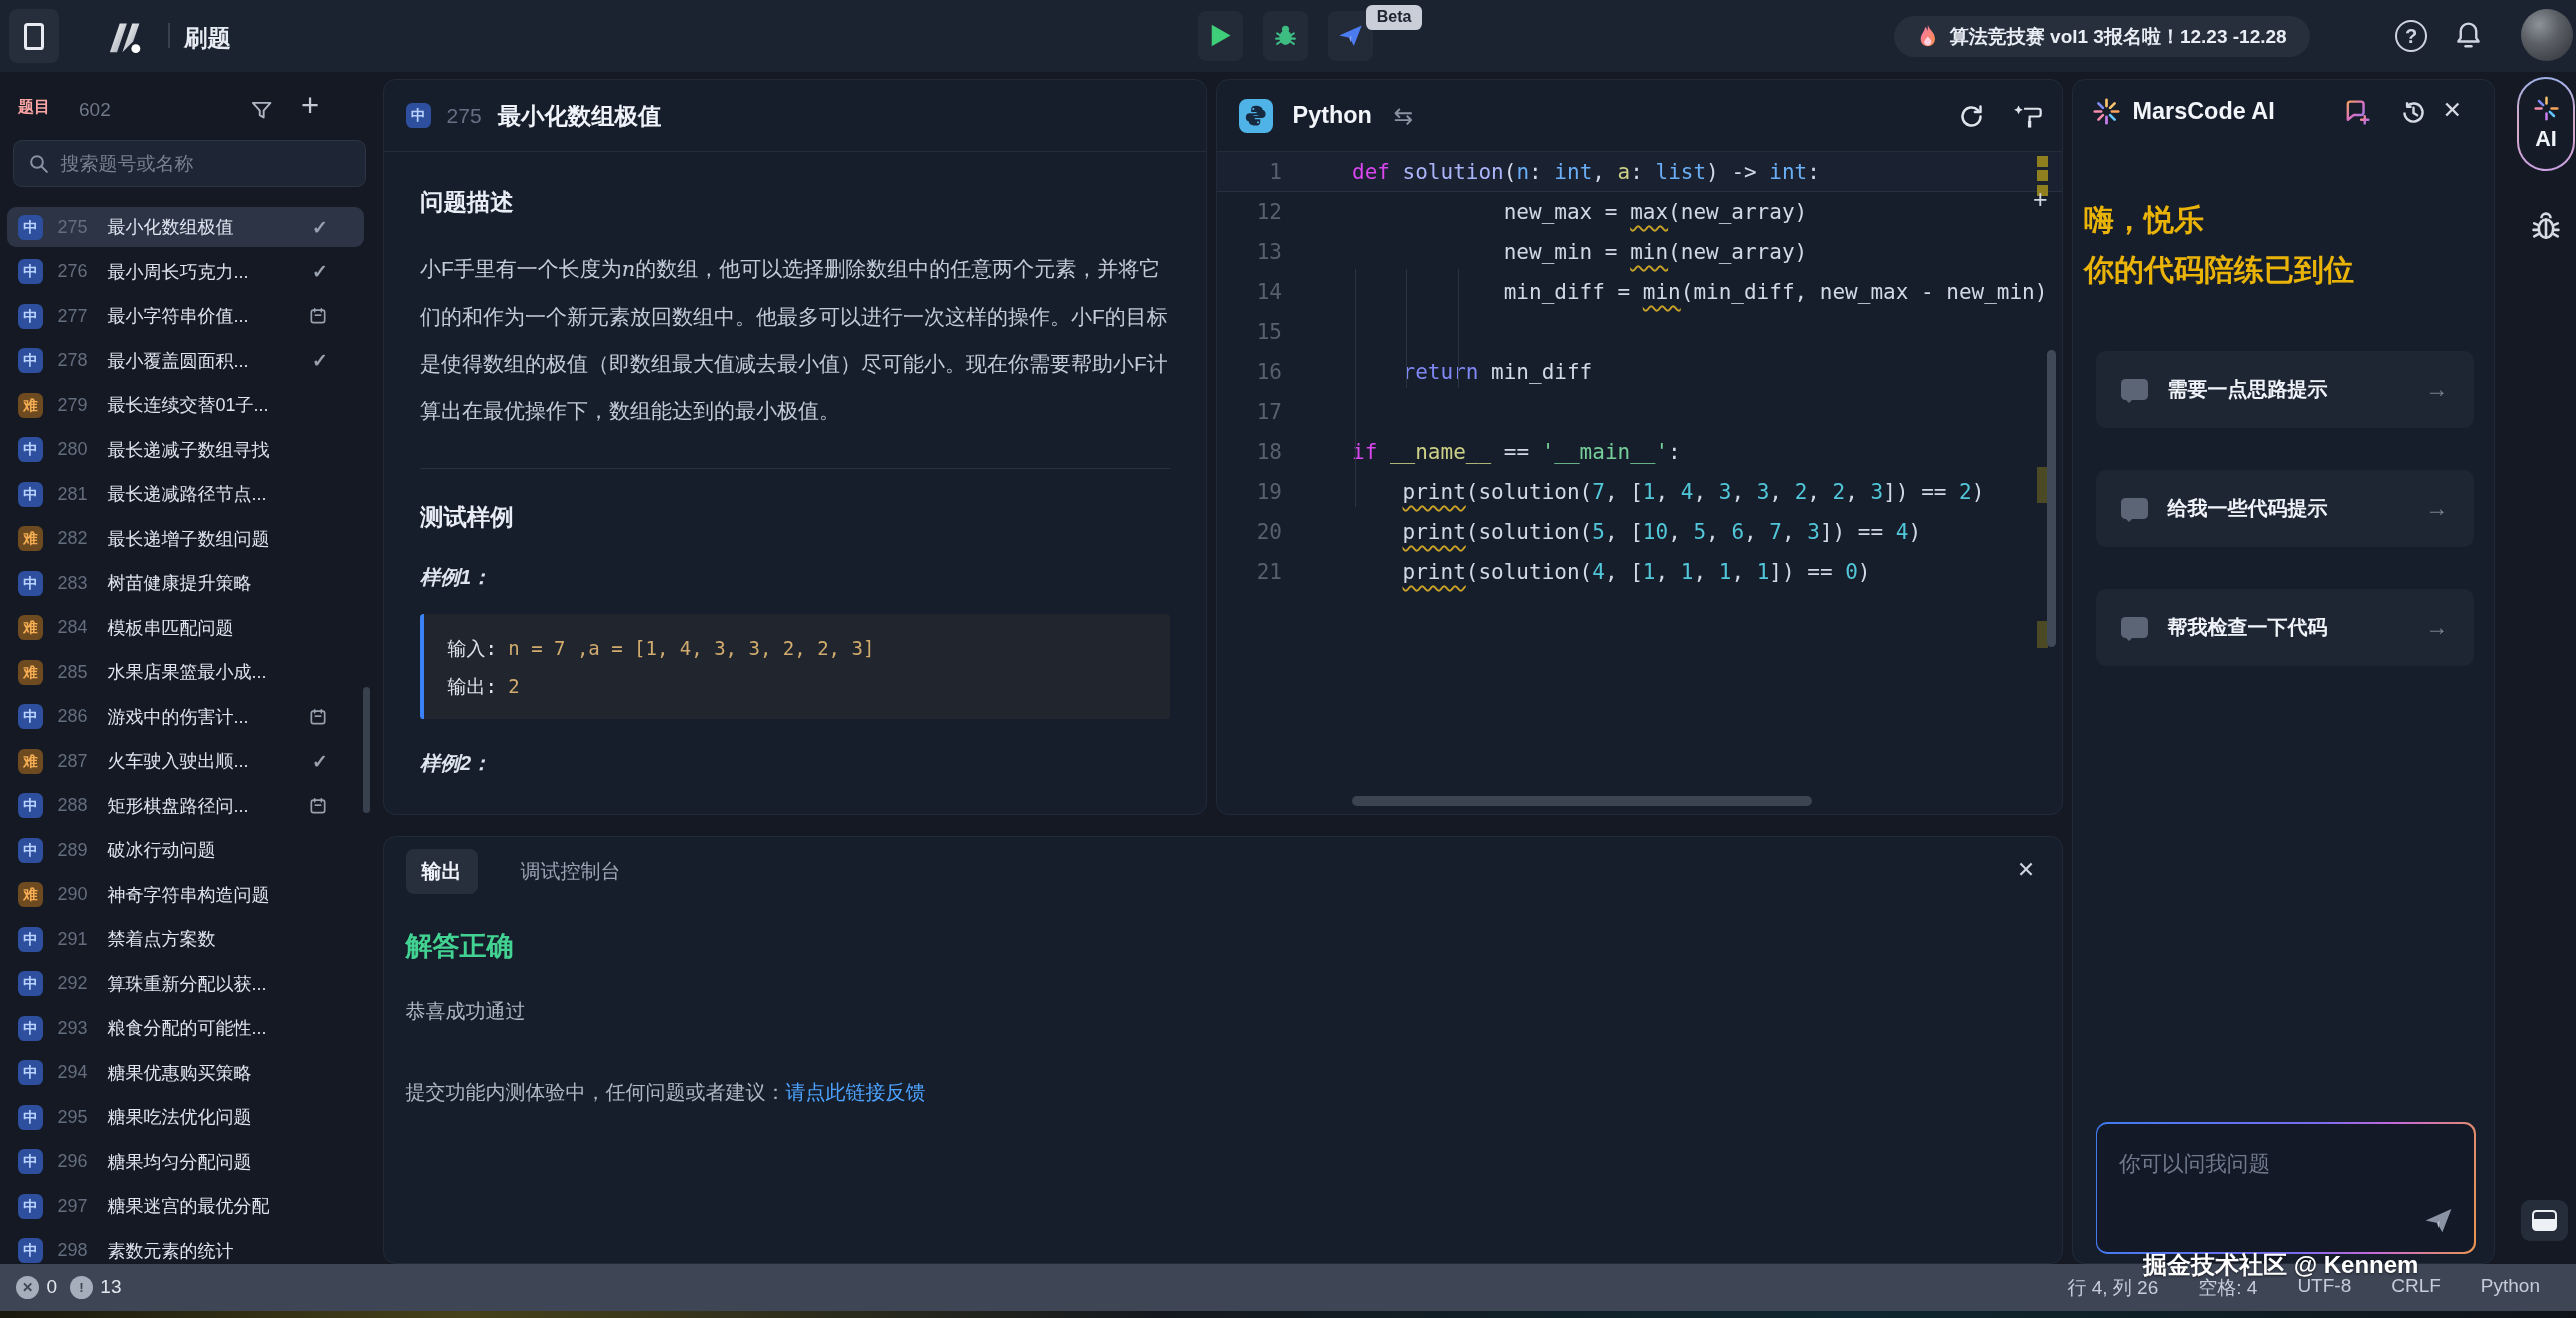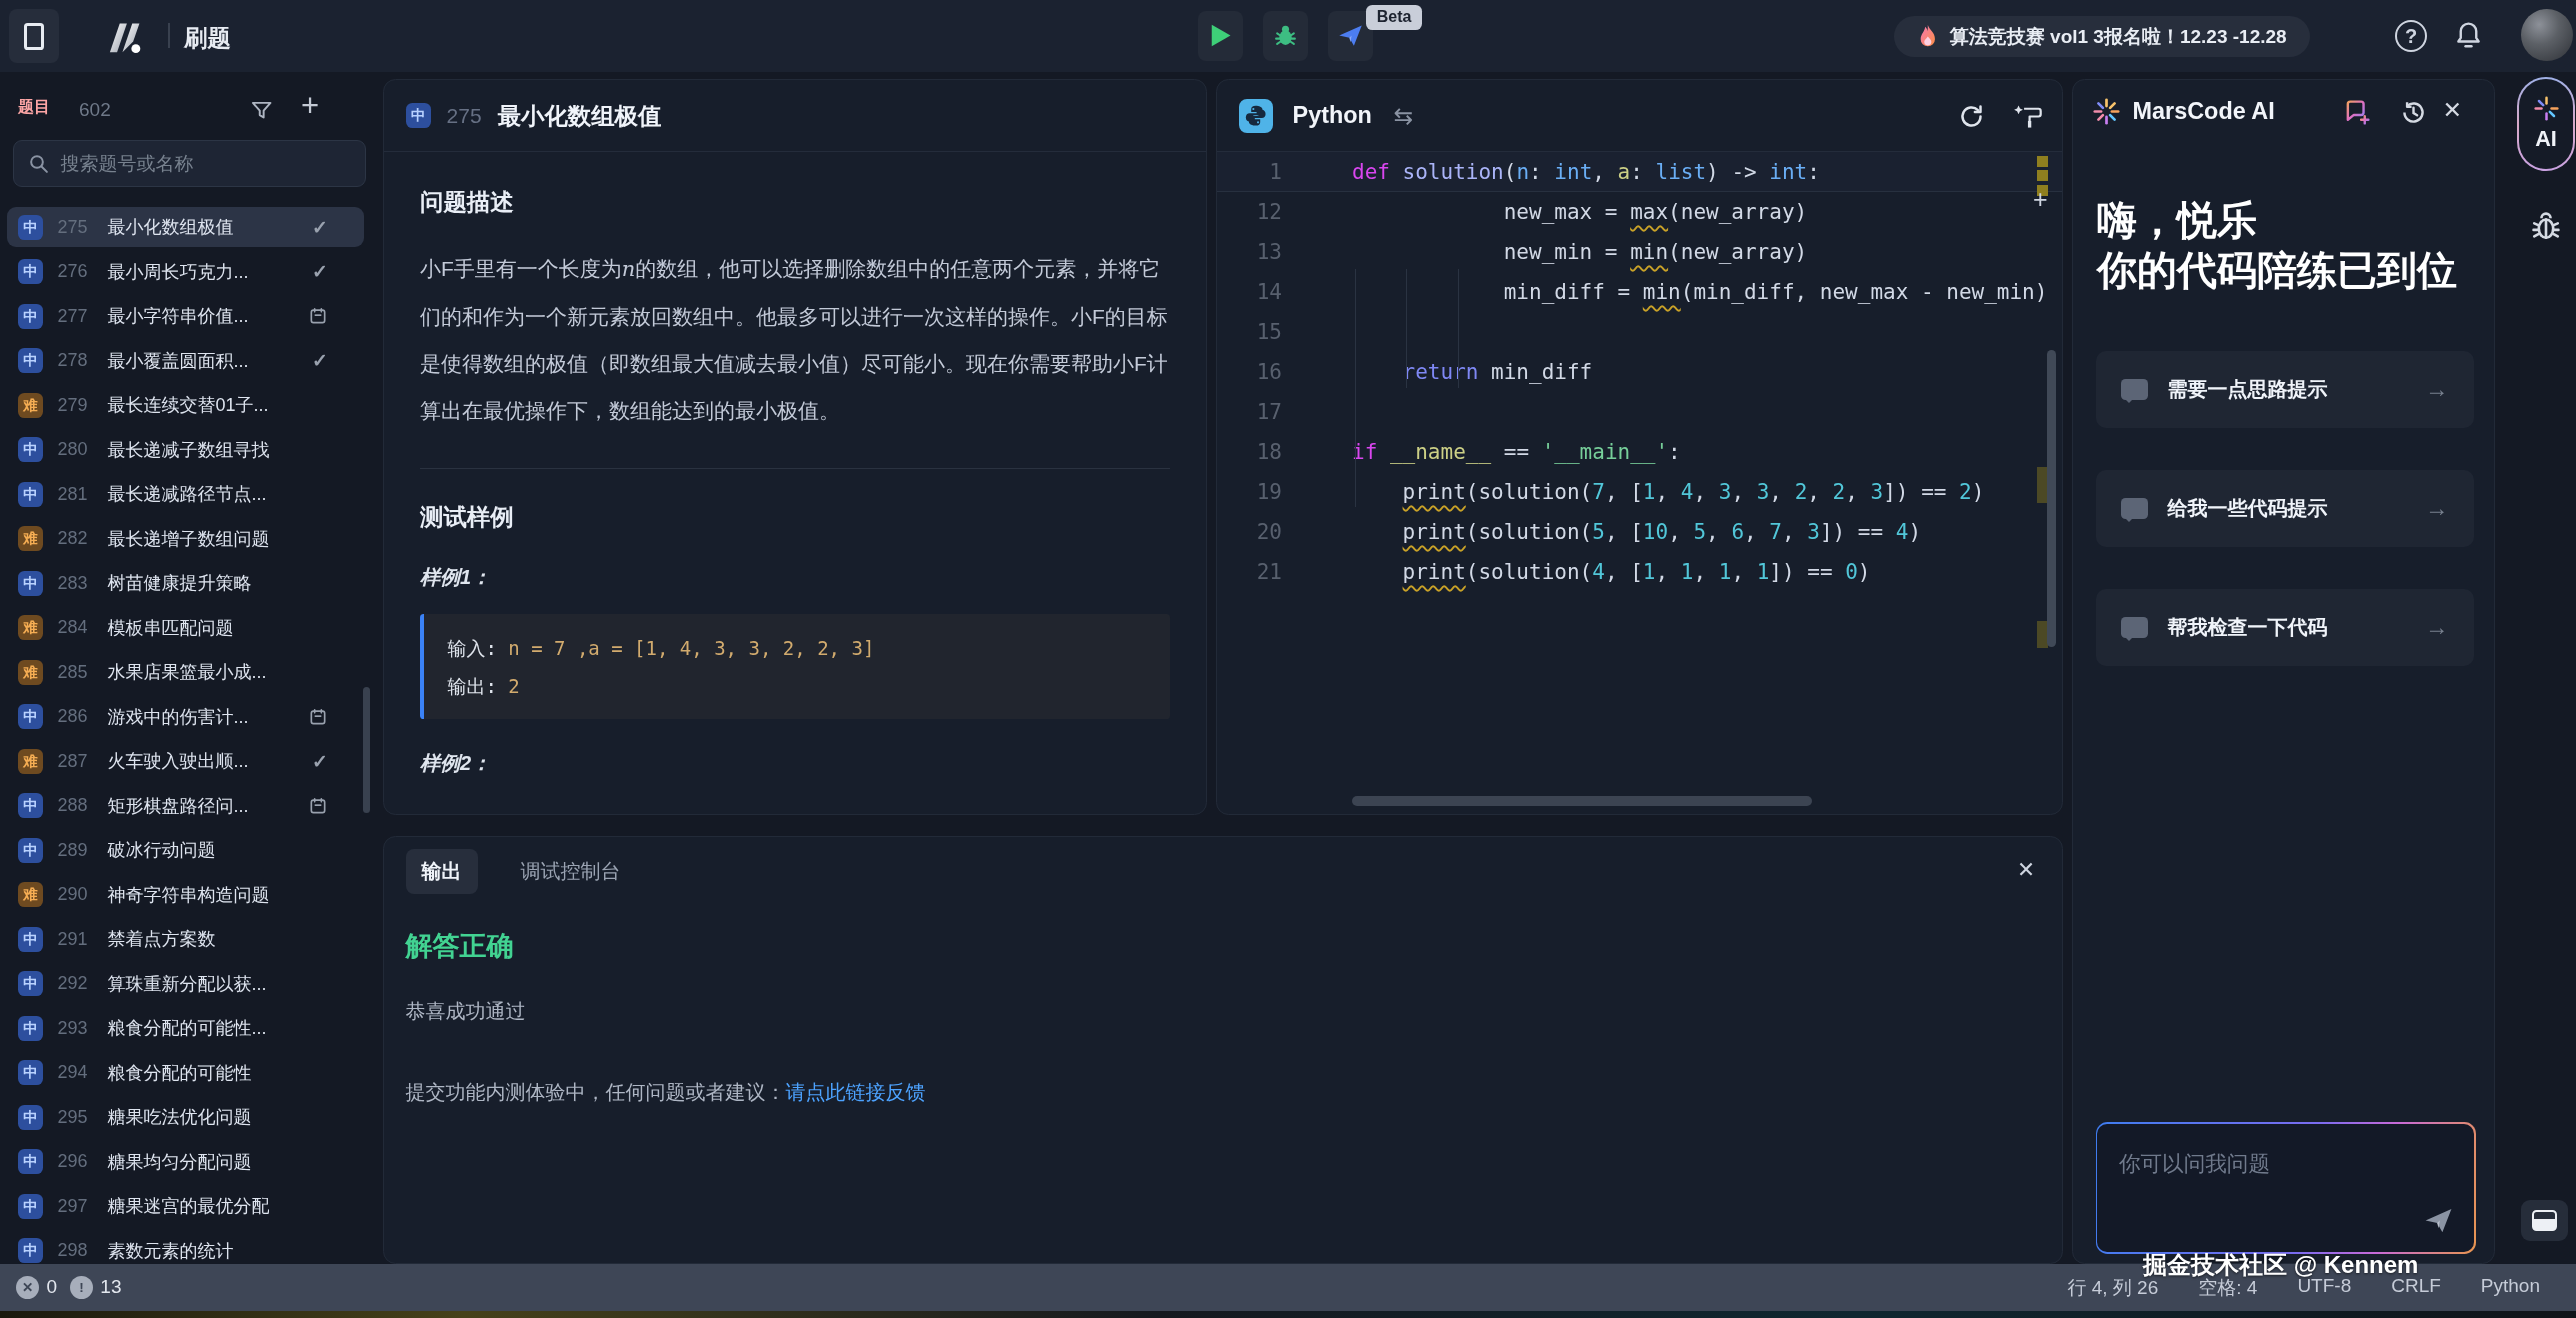--- a/index.html
+++ b/index.html
@@ -107,21 +107,21 @@
   #out-result { margin:23.4px 0 0 21.6px; font-size:27px; font-weight:700; color:#42d392; }
   #out-congrats { margin:34px 0 0 21.6px; font-size:20px; color:#aeb6c4; }
   #out-feedback { margin:54px 0 0 21.6px; font-size:20px; color:#aeb6c4; }
   #out-feedback a { color:#4da3ff; text-decoration:none; }
 
   
   #ai-head { height:63px; display:flex; align-items:center; padding:0 20px; position:relative; }
   #ai-title { margin-left:12.6px; font-size:23.4px; font-weight:700; color:#f2f5fa; }
   .ai-hico { position:absolute; top:18px; }
   #ai-close { right:32px; top:16px; font-size:23.4px; color:#d5dae3; position:absolute; }
-  .greet { margin-left:24px; font-size:40px; font-weight:700; color:#ffffff; line-height:50px; }
+  .greet { margin-left:11px; font-size:30px; font-weight:700; color:#eab308; line-height:50px; }
   #ai-cards { position:absolute; left:22.5px; top:271px; width:378px; }
   .ai-card { position:relative; height:77px; margin-bottom:42px; background:#1f2633;
     border-radius:10px; display:flex; align-items:center; }
   .ai-card-label { margin-left:72px; font-size:20px; font-weight:700; color:#f0f4fa; }
   .ai-card-arrow { position:absolute; right:25px; font-size:23.4px; color:#78818f; }
   .bubble { position:absolute; left:25px; width:27px; height:21.6px; background:#5c6576; border-radius:4.5px; }
   .bubble::after { content:""; position:absolute; left:4.5px; bottom:-6.3px; border:4.5px solid transparent;
     border-top-color:#5c6576; }
   #ai-input-wrap { position:absolute; left:22.5px; top:1042px; width:380px; height:132px;
     padding:1.8px; border-radius:11.7px;
@@ -368,21 +368,21 @@
           <span class="ptitle">算珠重新分配以获...</span>
         </div>
         <div class="pitem">
           <span class="diff mid">中</span>
           <span class="pnum">293</span>
           <span class="ptitle">粮食分配的可能性...</span>
         </div>
         <div class="pitem">
           <span class="diff mid">中</span>
           <span class="pnum">294</span>
-          <span class="ptitle">粮食分配的可能性</span>
+          <span class="ptitle">糖果优惠购买策略</span>
         </div>
         <div class="pitem">
           <span class="diff mid">中</span>
           <span class="pnum">295</span>
           <span class="ptitle">糖果吃法优化问题</span>
         </div>
         <div class="pitem">
           <span class="diff mid">中</span>
           <span class="pnum">296</span>
           <span class="ptitle">糖果均匀分配问题</span>

